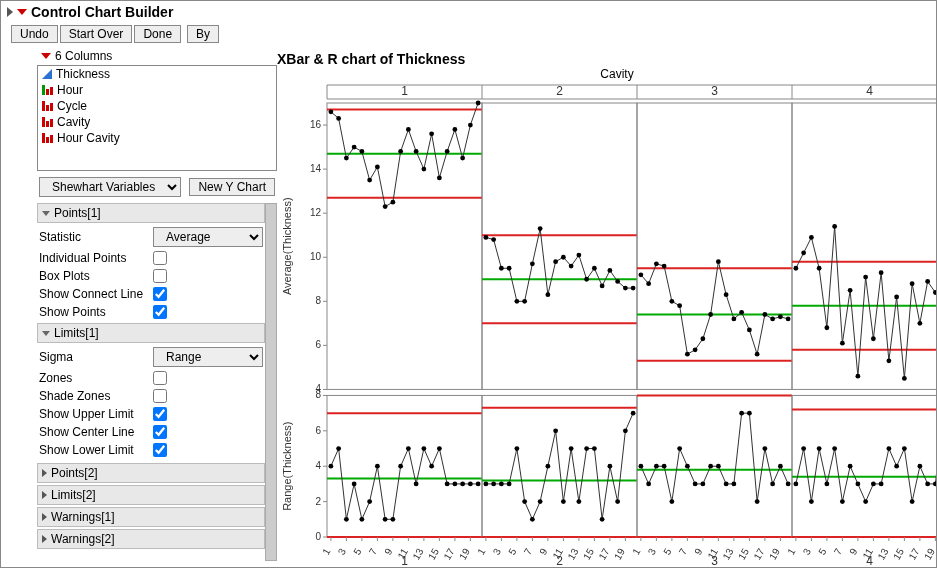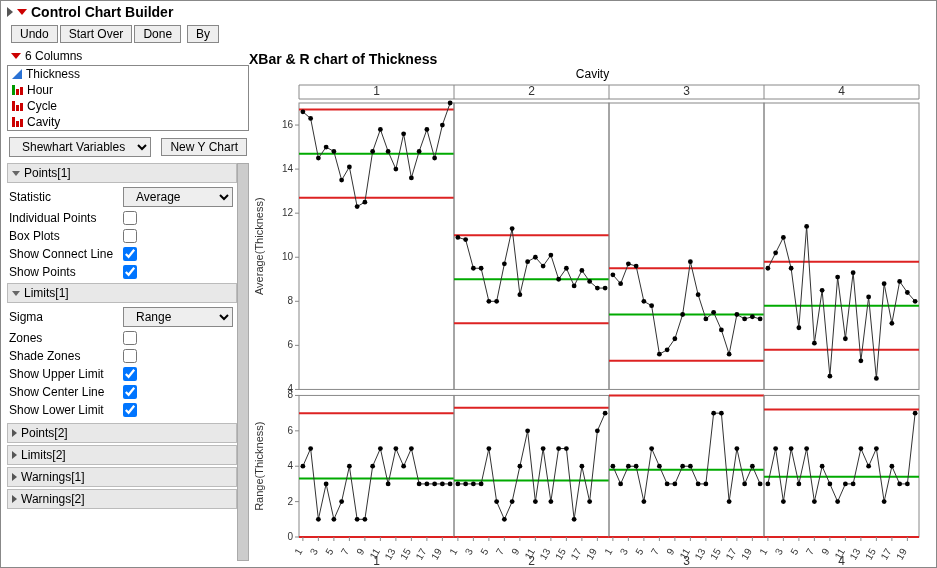--- a/index.html
+++ b/index.html
@@ -9,24 +9,24 @@
   .tri-down { border-width: 6px 5px 0 5px; border-color: #c00 transparent transparent transparent; }
   .tri-right { border-width: 5px 0 5px 6px; border-color: transparent transparent transparent #555; }
   .tri-right-sm { border-width: 4px 0 4px 5px; border-color: transparent transparent transparent #555; }
   .tri-down-grey { border-width: 5px 4px 0 4px; border-color: #666 transparent transparent transparent; }
   .tri-blue { display:inline-block; width:0; height:0; border-style:solid; border-width:0 0 10px 10px; border-color:transparent transparent #2a72d4 transparent; }
   .bar-icon { display:inline-flex; gap:1px; align-items:flex-end; height:10px; }
   .bar-icon span { width:3px; background:#c00; }
   .bar-icon span.g { background:#090; }
   .toolbar { display:flex; gap:2px; padding: 2px 10px 4px 10px; }
   button, select { font-family:inherit; font-size:12px; background:#eee; border:1px solid #888; padding:1px 8px; cursor:pointer; }
-  .layout { display:flex; height:calc(100% - 52px); }
+  .layout { display:flex; height:calc(100% - 52px);margin-left:30px; }
   .leftcol { width: 248px; display:flex; flex-direction:column; padding: 0 0 0 6px; }
   .cols-hdr { display:flex; align-items:center; gap:4px; padding:2px 4px; }
-  .col-list { border:1px solid #888; height:66px; overflow:auto; background:#fff; }
+  .col-list { border:1px solid #888; height:106px; overflow:auto; background:#fff; }
   .col-item { display:flex; align-items:center; gap:4px; padding:1px 4px; }
   .toolrow2 { display:flex; gap:8px; padding:6px 2px; align-items:center; }
   .section-hdr { display:flex; align-items:center; gap:4px; background:#e8e8e8; border:1px solid #bbb; padding:2px 4px; font-weight:normal; }
   .section-hdr.collapsed { margin-top:2px; }
   .panel-body { padding:2px 2px; }
   .prop-row { display:flex; align-items:center; gap:2px; padding:2px 0; }
   .prop-row label { width:112px; }
   .prop-row select { width:110px; }
   input[type=checkbox] { width:14px; height:14px; cursor:pointer; }
   .scrollgutter { width:12px; background:#ccc; margin-left:auto; border:1px solid #aaa; }

